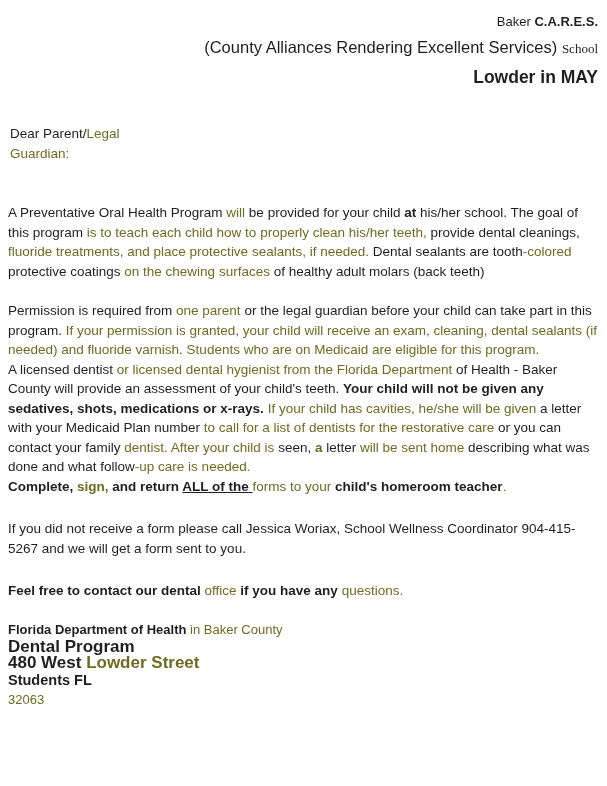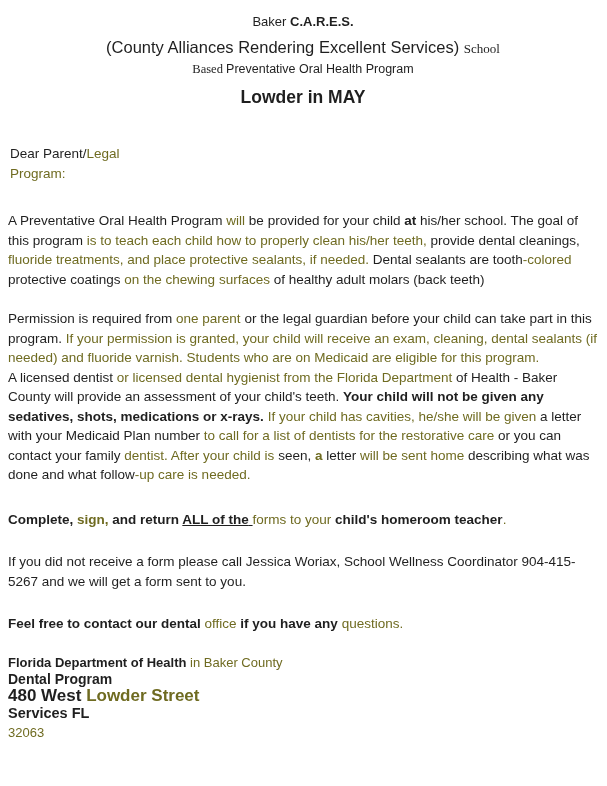--- a/index.html
+++ b/index.html
@@ -4,67 +4,66 @@
 <style>
   :root{ --bg:#ffffff; --ink:#1f1f1f; --olive:#6f6b21; }
   *{ box-sizing:border-box; }
   html,body{ margin:0; padding:0; }
   body{
     width:607px; min-height:786px; background:var(--bg);
     font-family:"Liberation Sans","DejaVu Sans",sans-serif;
     color:var(--ink); overflow-x:hidden;
   }
   .doc{ padding:10px 9px 14px 8px; }
-  .center{ text-align:center; }
+  .center{ text-align:right; }
   .line1{ font-size:13px; margin-top:4px; }
   .line2{ font-size:16.5px; margin-top:9px; }
   .line3{ font-size:12.5px; margin-top:5px; }
   .coming{ font-size:17.5px; margin-top:10px; }
   p{ margin:0; font-size:13.5px; line-height:19.5px; }
   .salutation{ margin-top:36px; padding-left:2px; }
-  .p1{ margin-top:28px; }
+  .p1{ margin-top:40px; }
   .p2{ margin-top:20px; }
   .p3{ }
   .services{ margin-top:20px; }
-  .complete{ margin-top:25px; }
+  .complete{ }
   .jessica{ margin-top:23px; }
   .feelfree{ margin-top:23px; }
   .footer{ margin-top:20px; }
   .fline{ font-size:13px; line-height:17px; }
-  .f2{ font-size:14px; line-height:17px; }
+  .f2{ font-size:17px; line-height:17px; }
   .f3{ font-size:17px; line-height:16px; }
   .f4{ font-size:14.5px; line-height:19px; }
   .f5{ font-size:13px; line-height:20px; }
   .seg.ink{ color:var(--ink); }
   .seg.olive{ color:var(--olive); }
   .b{ font-weight:700; }
   .u{ text-decoration:underline; }
   .serif{ font-family:"Liberation Serif","DejaVu Serif",serif; }
   .sz12{ font-size:13px; }
 </style>
 </head>
 <body>
 
 <div class="doc">
 
   <div class="center line1"><span class="seg ink">Baker </span><span class="seg ink b">C.A.R.E.S.</span></div>
   <div class="center line2"><span class="seg ink">(County Alliances Rendering Excellent Services) </span><span class="seg ink serif sz12">School</span></div>
-  <div class="center line3"><span class="seg ink serif">Based </span><span class="seg ink">Preventative Oral Health Program</span></div>
   <div class="center coming"><span class="seg ink b">Lowder in MAY</span></div>
 
-  <p class="salutation"><span class="seg ink">Dear Parent/</span><span class="seg olive">Legal</span><br><span class="seg olive">Program:</span></p>
+  <p class="salutation"><span class="seg ink">Dear Parent/</span><span class="seg olive">Legal</span><br><span class="seg olive">Guardian:</span></p>
   <p class="p1"><span class="seg ink">A Preventative Oral Health Program </span><span class="seg olive">will</span><span class="seg ink"> be provided for your child </span><span class="seg ink b">at</span><span class="seg ink"> his/her school. The goal of this program </span><span class="seg olive">is to teach each child how to properly clean his/her teeth,</span><span class="seg ink"> provide dental cleanings, </span><span class="seg olive">fluoride treatments, and place protective sealants, if needed.</span><span class="seg ink"> Dental sealants are tooth</span><span class="seg olive">-colored</span><span class="seg ink"> protective coatings </span><span class="seg olive">on the chewing surfaces</span><span class="seg ink"> of healthy adult molars (back teeth)</span></p>
   <p class="p2"><span class="seg ink">Permission is required from </span><span class="seg olive">one parent</span><span class="seg ink"> or the legal guardian before your child can take part in this program. </span><span class="seg olive">If your permission is granted, your child will receive an exam, cleaning, dental sealants (if needed) and fluoride varnish. Students who are on Medicaid are eligible for this program.</span></p>
   <p class="p3"><span class="seg ink">A licensed dentist </span><span class="seg olive">or licensed dental hygienist from the Florida Department</span><span class="seg ink"> of Health - Baker County will provide an assessment of your child's teeth. </span><span class="seg ink b">Your child will not be given any sedatives, shots, medications or x-rays.</span><span class="seg ink"> </span><span class="seg olive">If your child has cavities, he/she will be given</span><span class="seg ink"> a letter with your Medicaid Plan number </span><span class="seg olive">to call for a list of dentists for the restorative care</span><span class="seg ink"> or you can contact your family </span><span class="seg olive">dentist. After your child is </span><span class="seg ink">seen,</span><span class="seg olive b"> a </span><span class="seg ink">letter</span><span class="seg olive"> will be sent home </span><span class="seg ink">describing what was done and what follow</span><span class="seg olive">-up care is needed.</span></p>
   <p class="complete"><span class="seg ink b">Complete</span><span class="seg ink b">, </span><span class="seg olive b">sign,</span><span class="seg ink b"> and return </span><span class="seg ink b u">ALL of the</span><span class="seg ink b u"> </span><span class="seg olive">forms to your </span><span class="seg ink b">child's homeroom teacher</span><span class="seg olive">.</span></p>
   <p class="jessica"><span class="seg ink">If you did not receive a form please call Jessica Woriax, School Wellness Coordinator 904-415-5267 and we will get a form sent to you.</span></p>
   <p class="feelfree"><span class="seg ink b">Feel free to contact our dental </span><span class="seg olive">office</span><span class="seg ink"> </span><span class="seg ink b">if you have any</span><span class="seg olive"> questions.</span></p>
 
   <div class="footer">
     <div class="fline"><span class="seg ink b">Florida Department of Health</span><span class="seg olive"> in Baker County</span></div>
     <div class="fline f2"><span class="seg ink b">Dental Program</span></div>
     <div class="fline f3"><span class="seg ink b">480 West </span><span class="seg olive b">Lowder Street</span></div>
-    <div class="fline f4"><span class="seg ink b">Services FL</span></div>
+    <div class="fline f4"><span class="seg ink b">Students FL</span></div>
     <div class="fline f5"><span class="seg olive">32063</span></div>
 
   </div>
 
 </div>
 
 </body></html>

